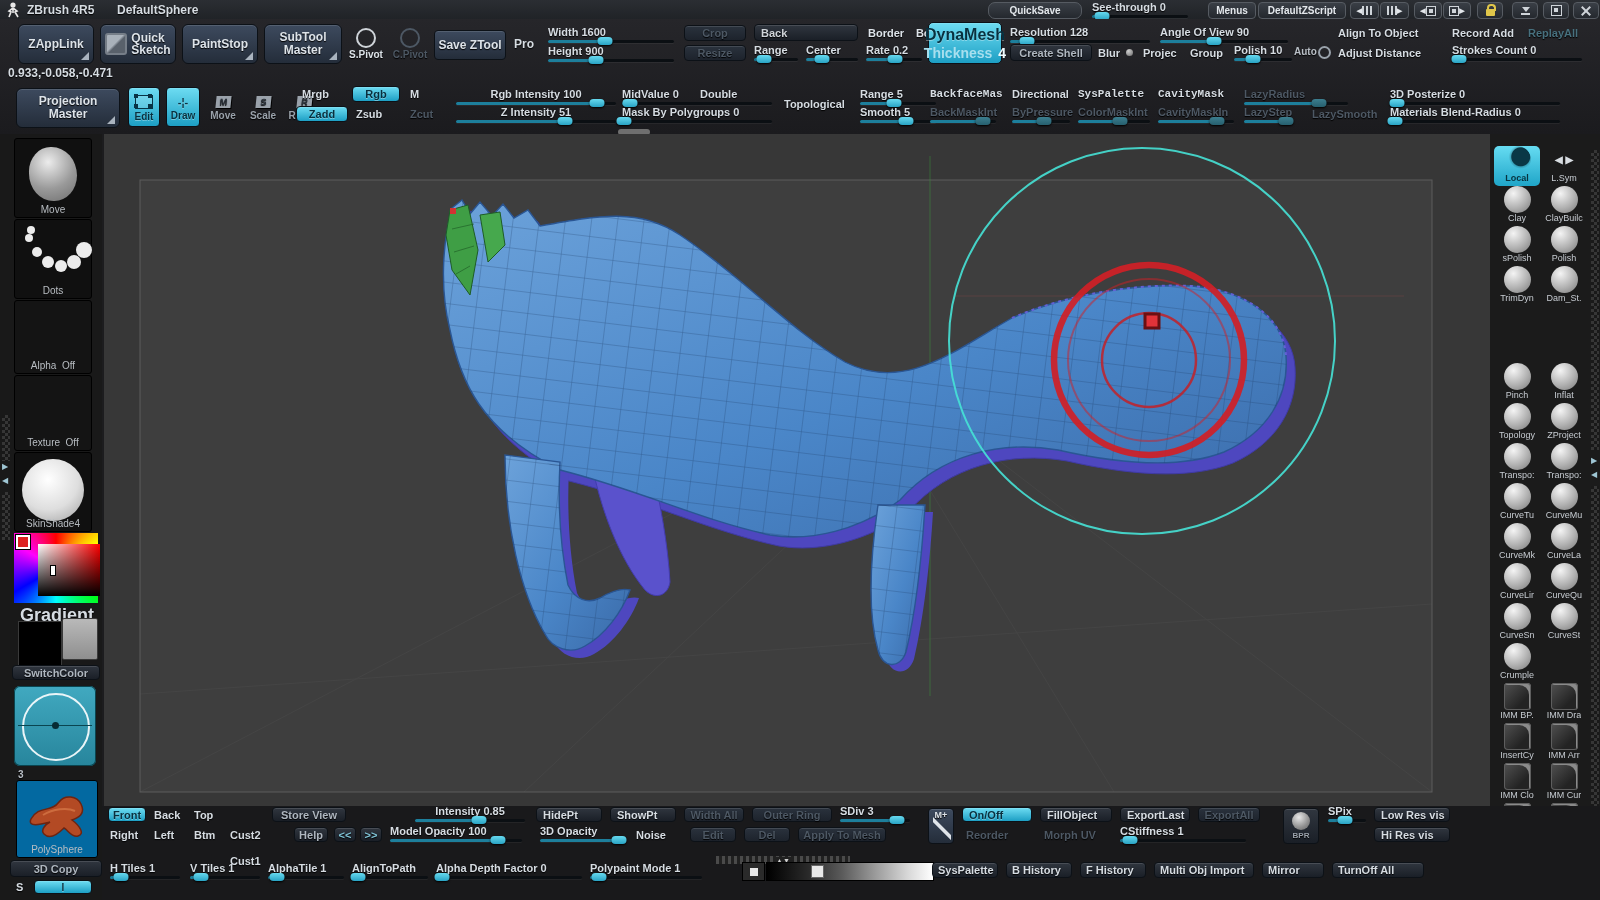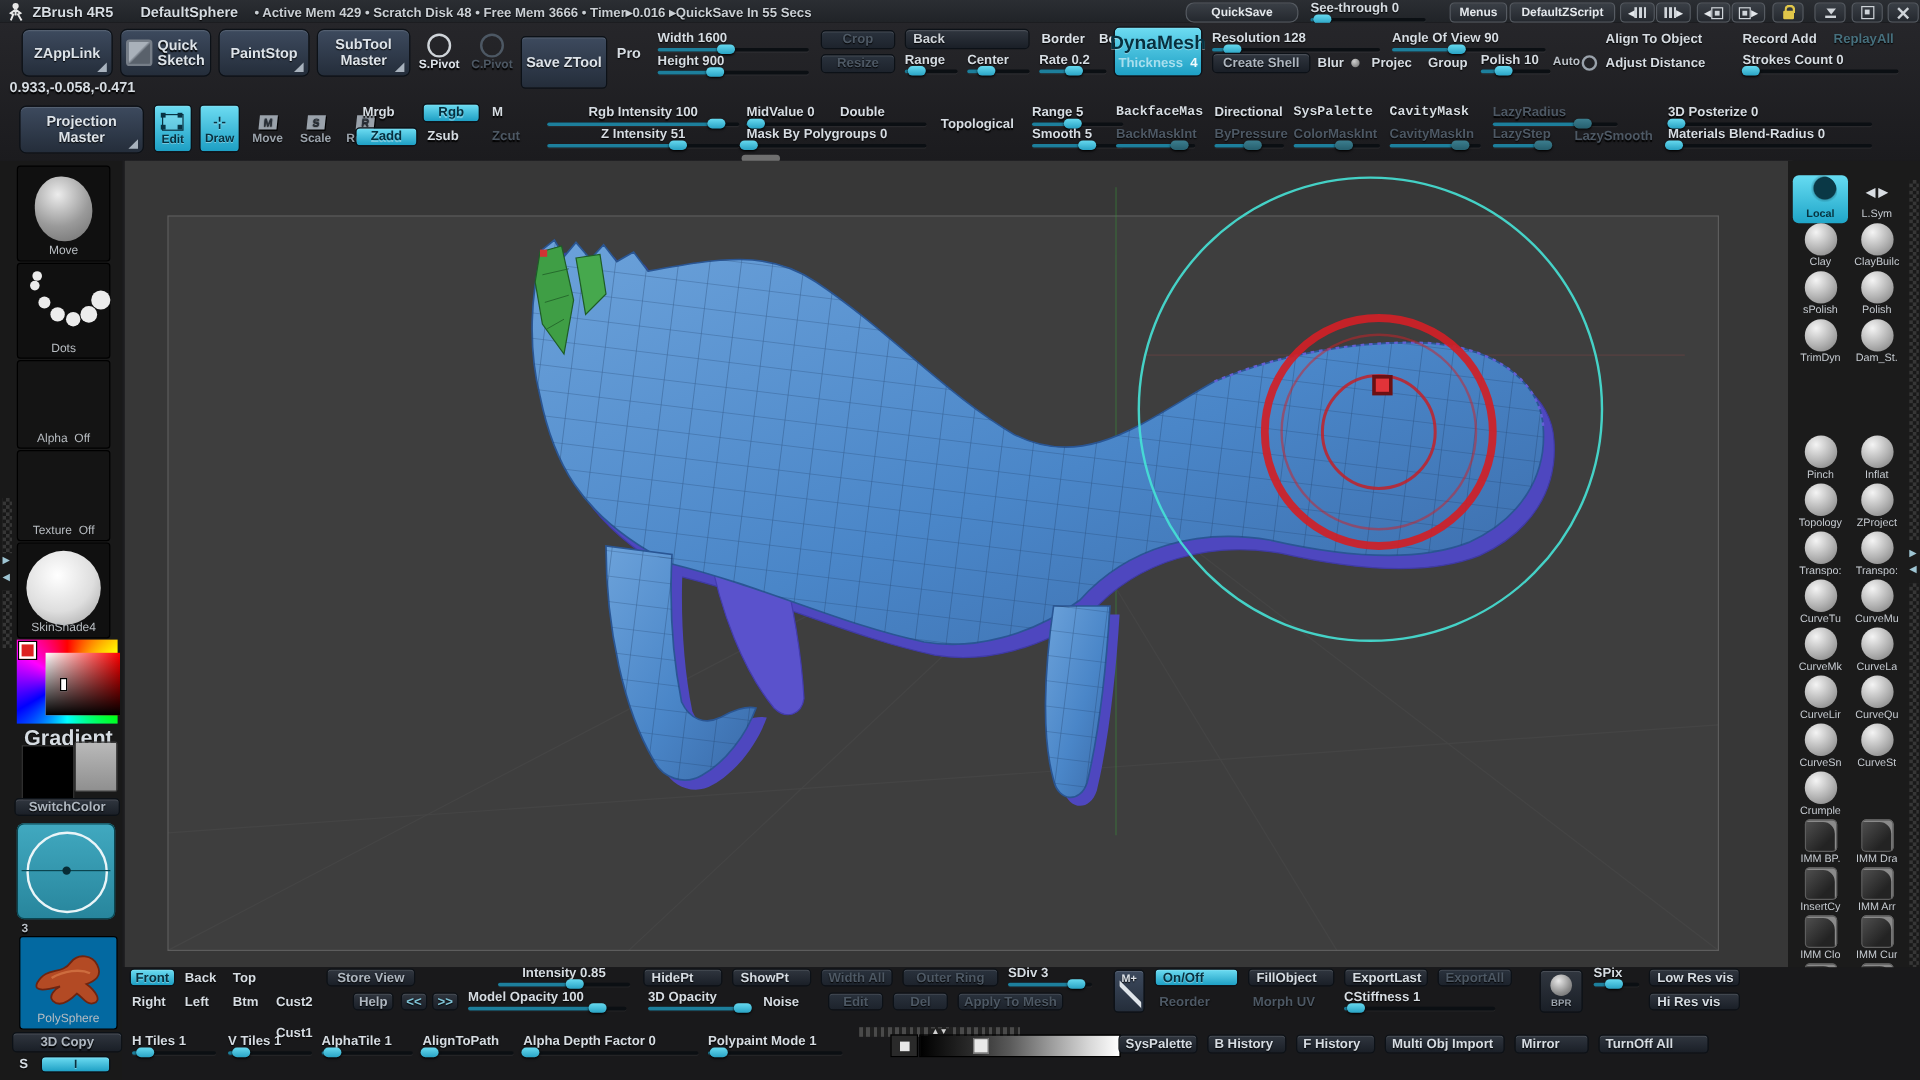--- a/index.html
+++ b/index.html
@@ -121,21 +121,20 @@
 </head>
 <body>
 
 <div class="abs panelbg" style="left:0;top:0;width:1600px;height:19px;background:linear-gradient(#2b2e33,#202327);border-bottom:1px solid #000">
   <svg class="abs" style="left:5px;top:1px" width="17" height="17" viewBox="0 0 17 17">
     <circle cx="8" cy="4" r="2.6" fill="#e8e8e8"></circle>
     <path d="M8 7 L4 10 L6 11 L4 16 M8 7 L12 10 L10 11 L13 16 M8 7 L8 12" stroke="#e8e8e8" stroke-width="1.6" fill="none"></path>
   </svg>
   <span class="lab" style="left:27px;top:3px;font-size:12px">ZBrush 4R5</span>
   <span class="lab" style="left:117px;top:3px;font-size:12px">DefaultSphere</span>
-  <span class="lab" style="left:212px;top:4px;font-weight:bold;font-size:11px;color:#c9ced3">• Active Mem 429  • Scratch Disk 48  • Free Mem 3666  • Timer▸0.016  ▸QuickSave In 55 Secs</span>
   <div class="winbtn" style="left:988px;width:92px;border-radius:7px">QuickSave</div>
   <div class="sl" style="left:1092px;top:1px;width:96px;--p:10%">
     <span class="sn">See-through  0</span>
       <span class="tk">
         <i></i>
       </span>
   </div>
   <div class="winbtn" style="left:1208px;width:46px">Menus</div>
   <div class="winbtn" style="left:1258px;width:86px">DefaultZScript</div>
   <div class="winbtn" style="left:1350px;width:27px">
@@ -188,21 +187,21 @@
     <span>Master</span>
   </div>
 <div class="b big flat" style="left:346px;top:24px;width:40px;height:40px;font-size:10px">
   <span class="ocirc" style="position:static;width:16px;height:16px;border-color:#cfd4d9"></span>
   <span>S.Pivot</span>
   </div>
 <div class="b big flat dis" style="left:390px;top:24px;width:40px;height:40px;font-size:10px">
   <span class="ocirc" style="position:static;width:16px;height:16px;border-color:#4d5864"></span>
   <span>C.Pivot</span>
   </div>
-<div class="b" style="left:434px;top:30px;width:72px;height:44px;font-size:12px">Save ZTool</div>
+<div class="b" style="left:434px;top:30px;width:72px;height:30px;font-size:12px">Save ZTool</div>
 <span class="lab" style="left:514px;top:37px;font-size:12px">Pro</span>
 
 <div class="sl" style="left:548px;top:26px;width:126px;--p:45%">
     <span class="sn">Width 1600</span>
     <span class="tk">
       <i></i>
     </span>
   </div>
 <div class="sl" style="left:548px;top:45px;width:126px;--p:38%">
     <span class="sn">Height 900</span>
@@ -228,21 +227,21 @@
     </span>
   </div>
 <div class="sl" style="left:866px;top:44px;width:56px;--p:52%">
     <span class="sn">Rate 0.2</span>
     <span class="tk">
       <i></i>
     </span>
   </div>
 <div class="b act" style="left:928px;top:22px;width:74px;height:42px;flex-direction:column;gap:1px;border-radius:5px">
   <span style="font-size:16px">DynaMesh</span>
-  <span style="display:flex;gap:6px;font-size:11px;color:#a7dfee;text-shadow:none">
+  <span style="display:flex;gap:6px;font-size:14px;color:#a7dfee;text-shadow:none">
       <i style="font-style:normal">Thickness</i>
       <i style="font-style:normal;color:#f2fbfd">4</i>
     </span>
 </div>
 <div class="sl" style="left:1010px;top:26px;width:140px;--p:12%">
     <span class="sn">Resolution 128</span>
     <span class="tk">
       <i></i>
     </span>
   </div>

